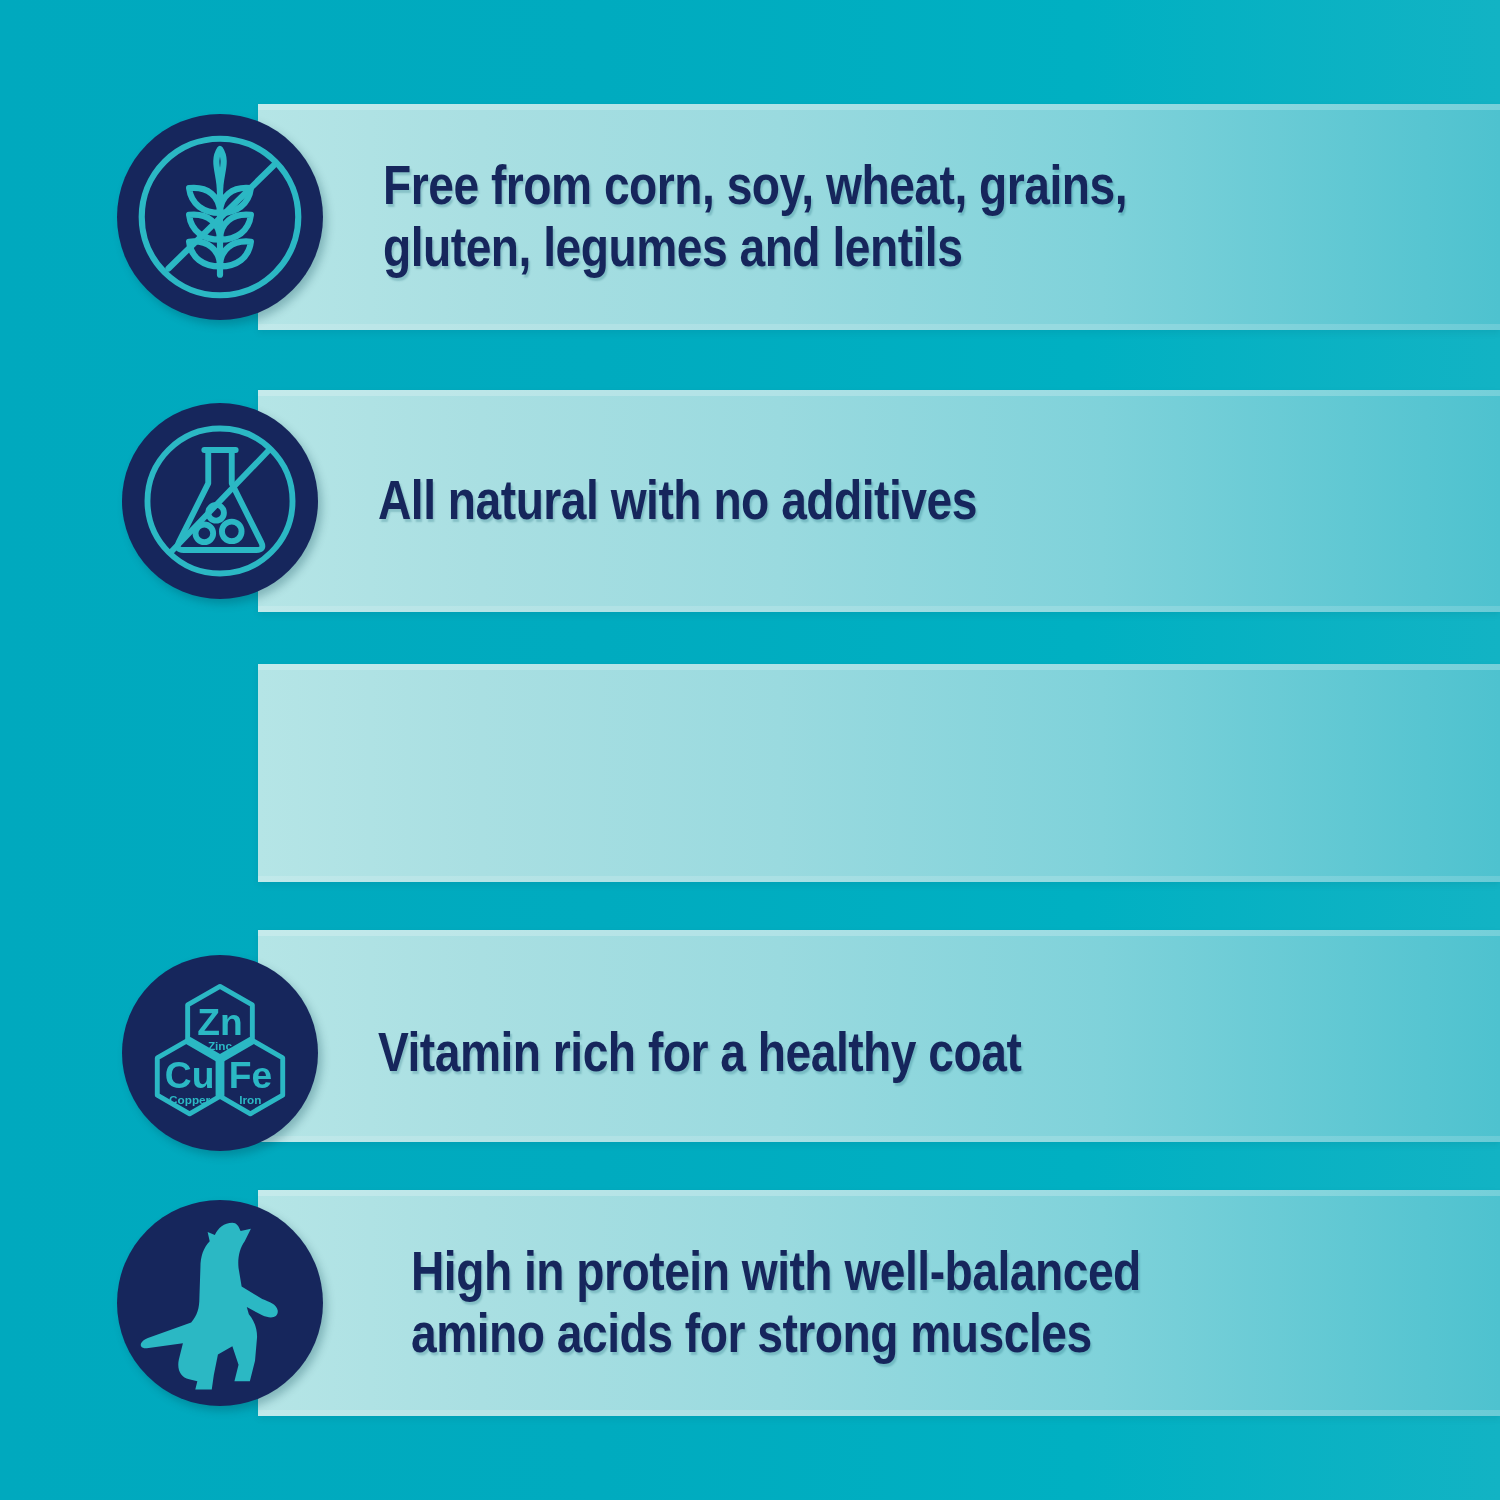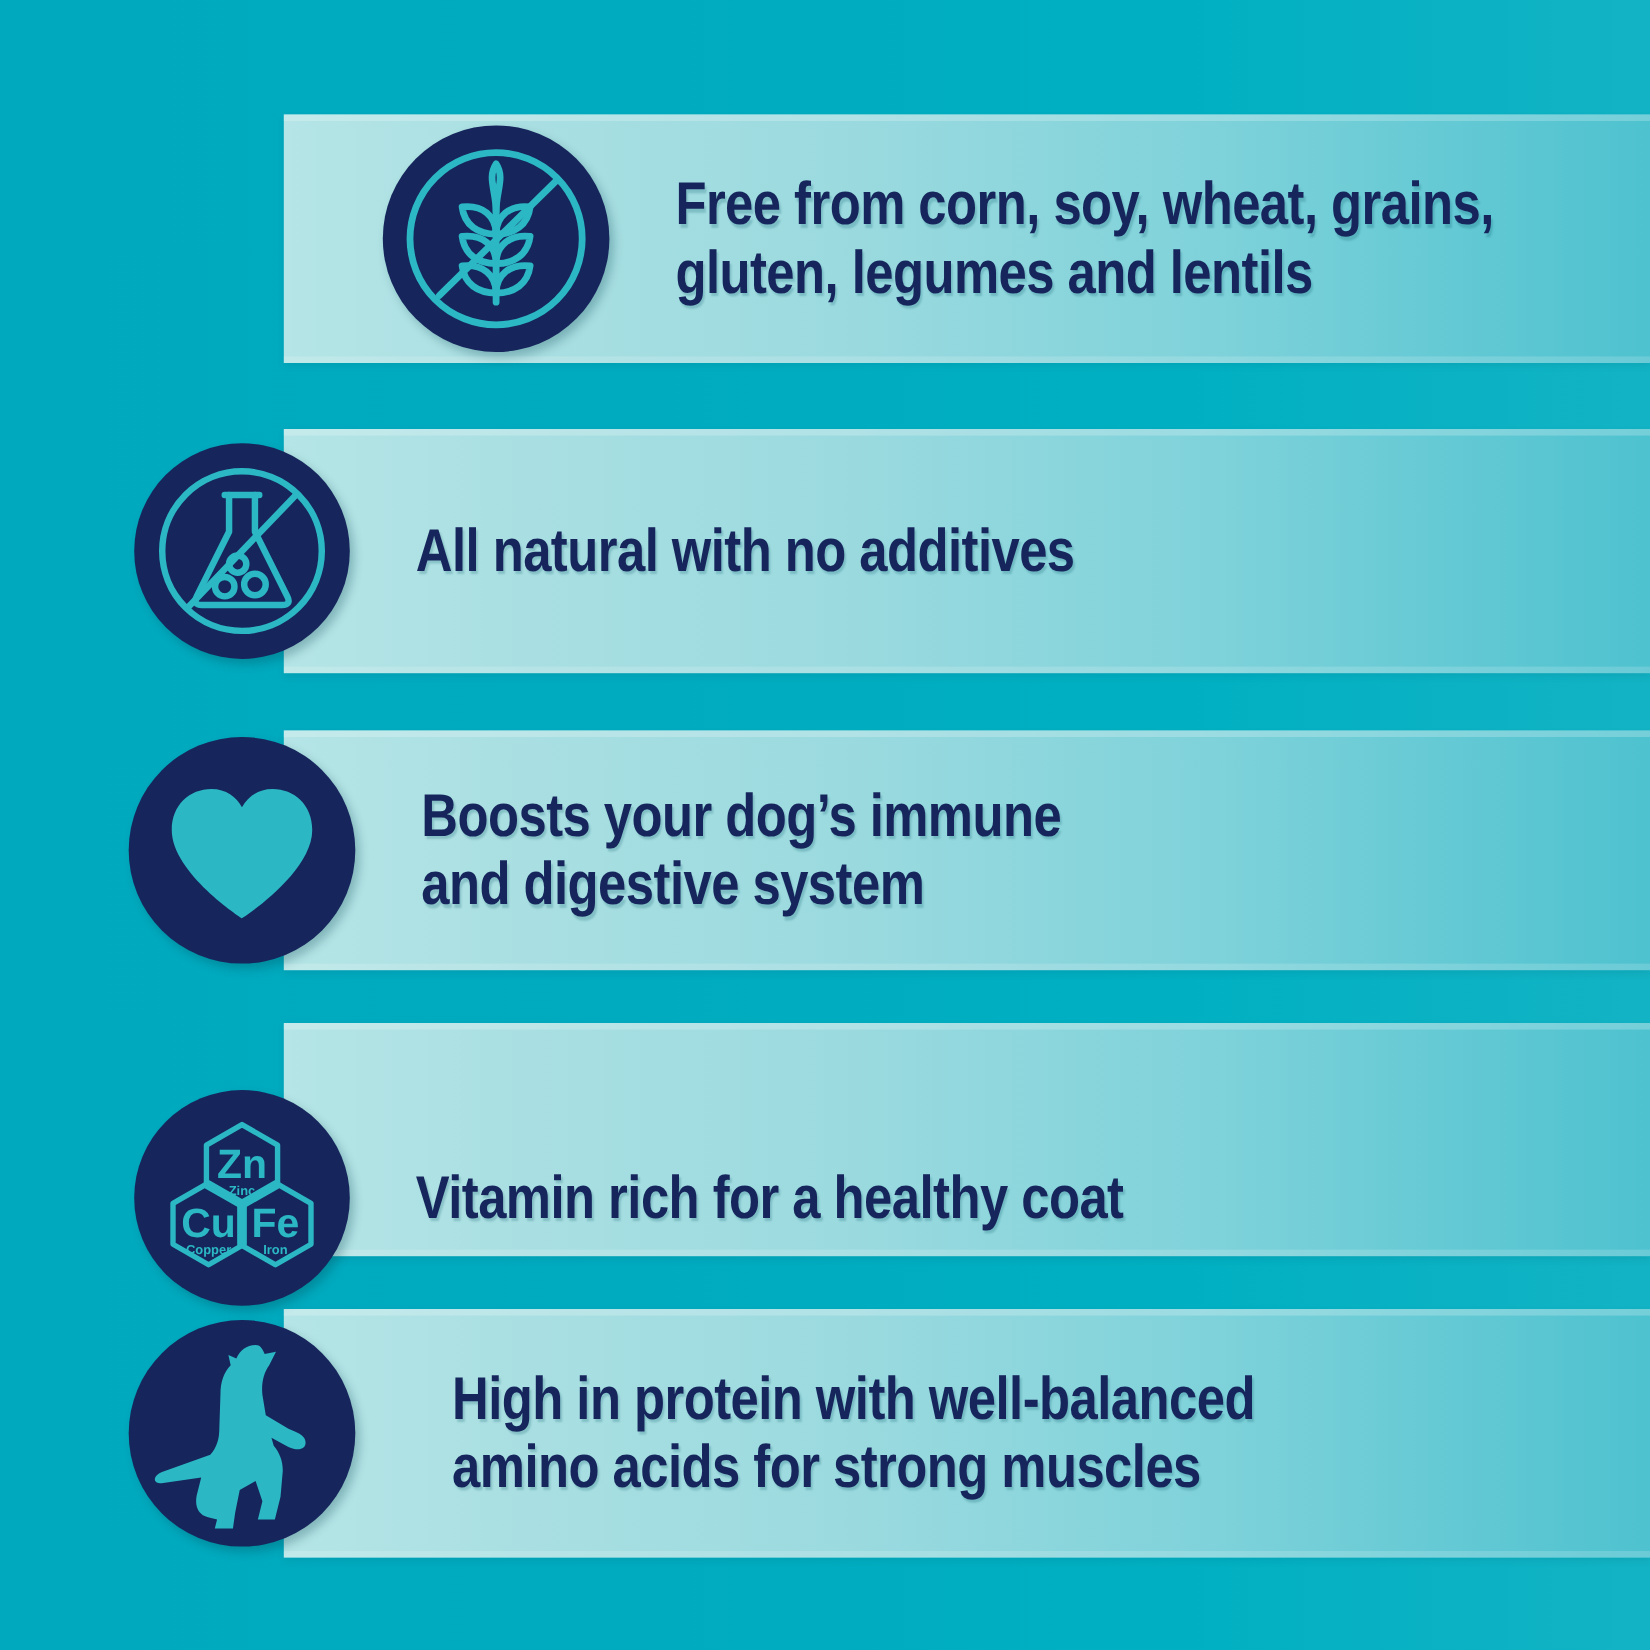--- a/index.html
+++ b/index.html
@@ -40,24 +40,24 @@
   }
 
   .band.b1{top:104px;height:226px;}
   .band.b2{top:390px;height:222px;}
   .band.b3{top:664px;height:218px;}
   .band.b4{top:930px;height:212px;}
   .band.b5{top:1190px;height:226px;}
 
   
   .row{position:absolute;left:0;right:0;display:flex;align-items:center;}
-  .row.r1{top:104px;height:226px;justify-content:flex-end;}
+  .row.r1{top:104px;height:226px;}
   .row.r2{top:390px;height:222px;}
   .row.r3{top:664px;height:218px;}
-  .row.r4{top:963px;height:252px;}
+  .row.r4{top:927px;height:252px;}
   .row.r5{top:1190px;height:226px;gap:28px;}
 
   
   .icon-wrap{
     position:relative;
     width:206px;height:206px;
     margin-left:117px;
     flex:0 0 auto;
     z-index:3;
   }
@@ -133,37 +133,20 @@
             <circle cx="84" cy="133" r="9"></circle>
             <circle cx="112" cy="131" r="10"></circle>
           </g>
           <path d="M150 48 L50 152" fill="none" stroke="#2bb8c4" stroke-width="6" stroke-linecap="round"></path>
         </svg>
       </div>
     </div>
     <div class="txt one">All natural with no additives</div>
   </div>
 
-  <div class="row r3">
-    <div class="icon-wrap">
-      <div class="disc">
-        <svg viewBox="0 0 200 200" aria-hidden="true">
-          <path d="M100 160
-                   C100 160 38 120 38 82
-                   C38 60 54 46 73 46
-                   C86 46 95 53 100 62
-                   C105 53 114 46 127 46
-                   C146 46 162 60 162 82
-                   C162 120 100 160 100 160 Z" fill="#2bb8c4"></path>
-        </svg>
-      </div>
-    </div>
-    <div class="txt">Boosts your dog’s immune
-and digestive system</div>
-  </div>
 
   <div class="row r4">
     <div class="icon-wrap sm">
       <div class="disc">
         <svg viewBox="0 0 200 200" aria-hidden="true">
           <g fill="none" stroke="#2bb8c4" stroke-width="5" stroke-linejoin="round">
             <polygon points="100,32 133,51 133,89 100,108 67,89 67,51"></polygon>
             <polygon points="69,86 102,105 102,143 69,162 36,143 36,105"></polygon>
             <polygon points="131,86 164,105 164,143 131,162 98,143 98,105"></polygon>
           </g>

